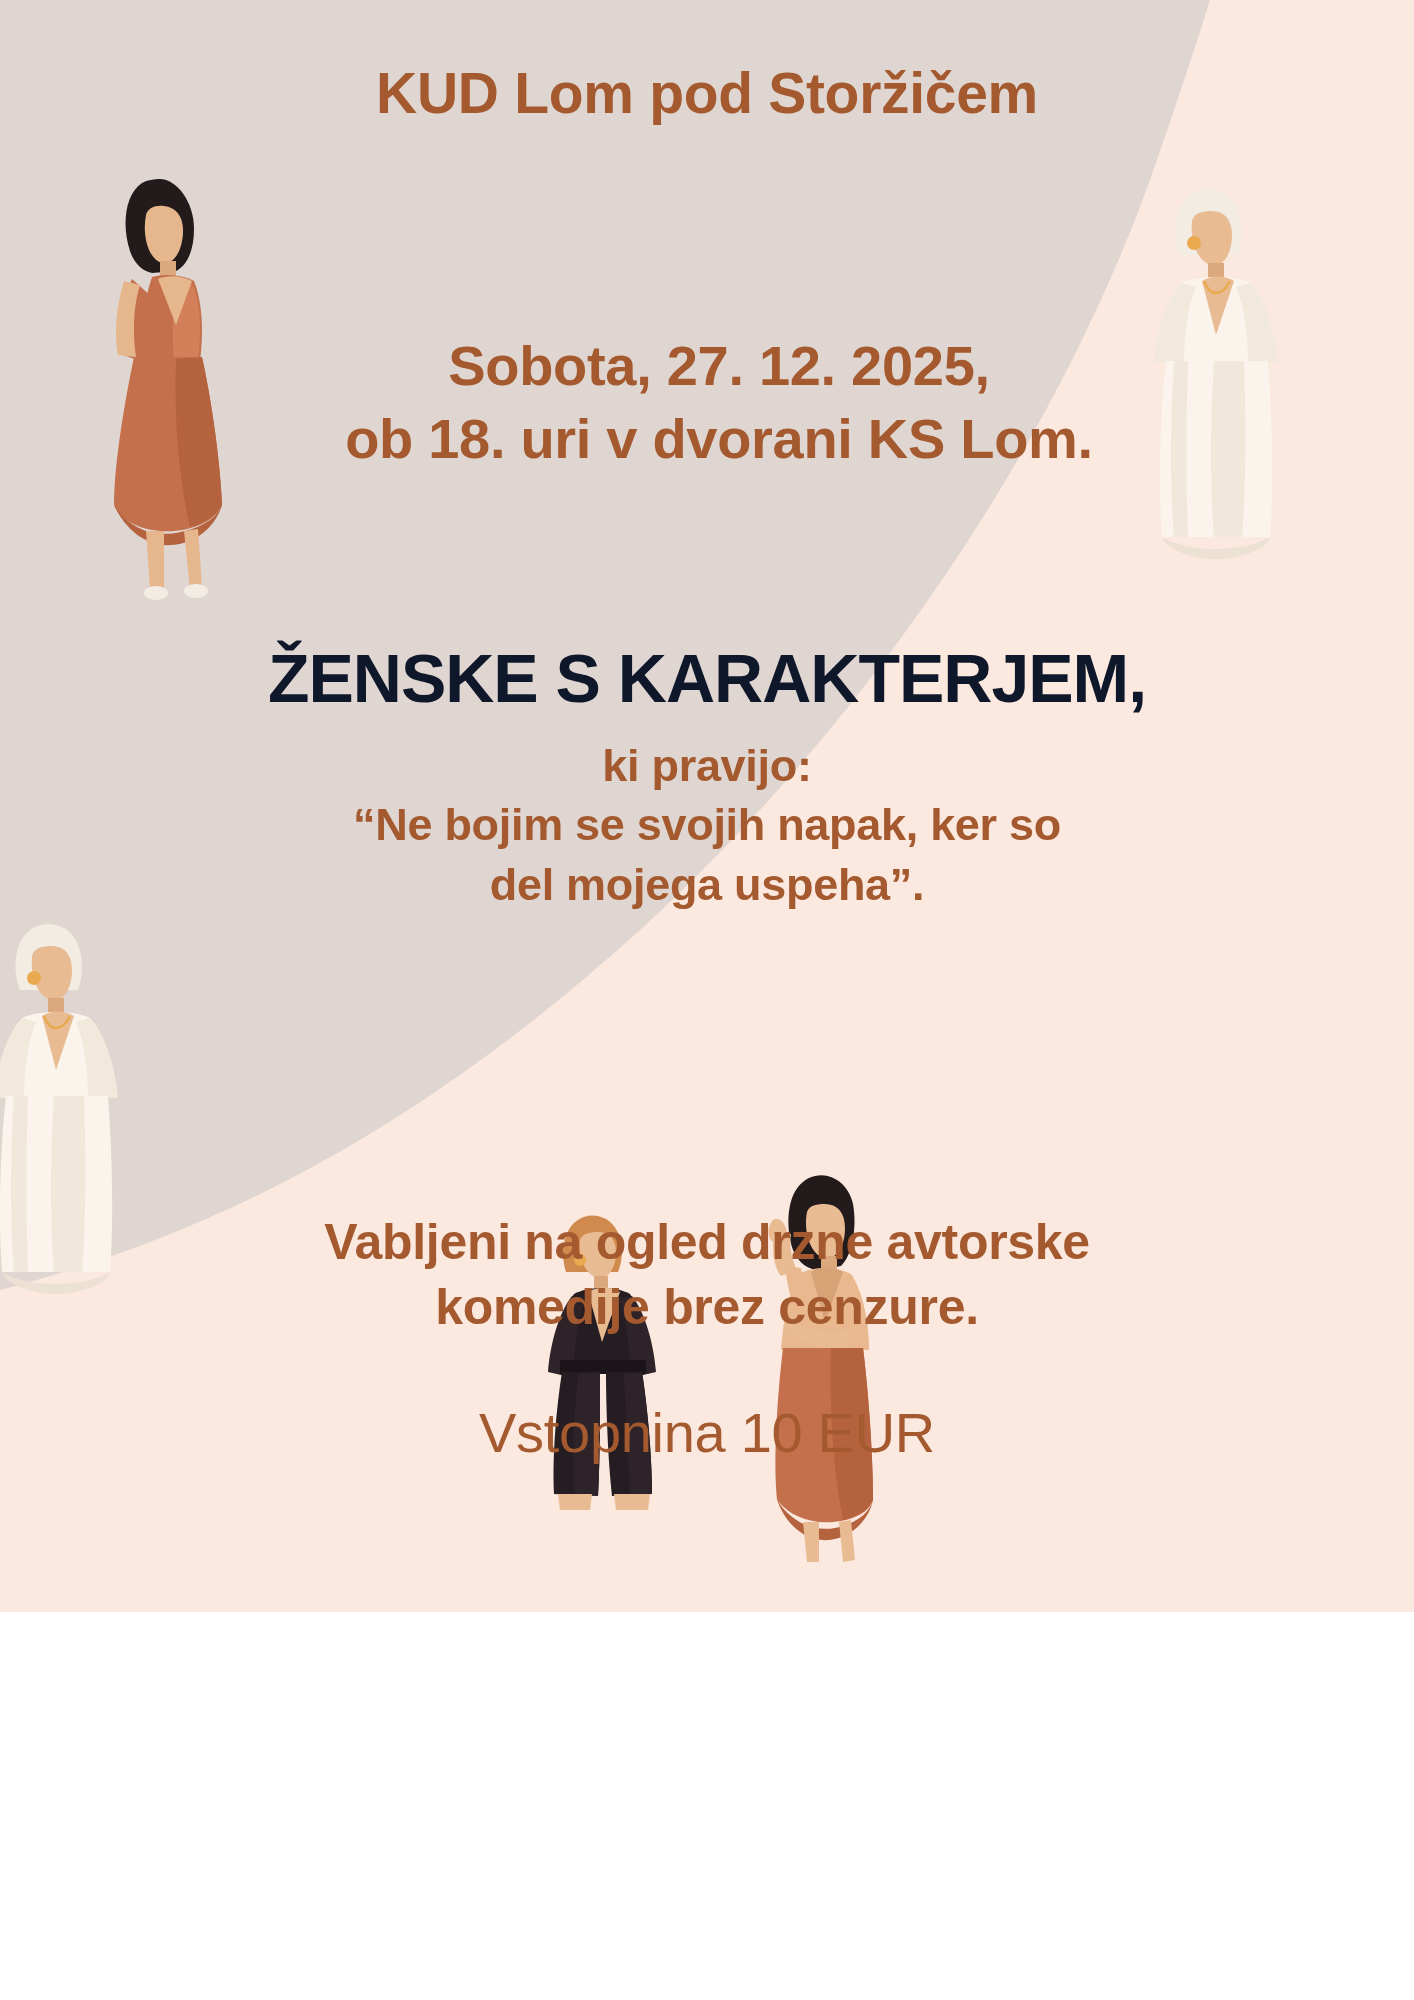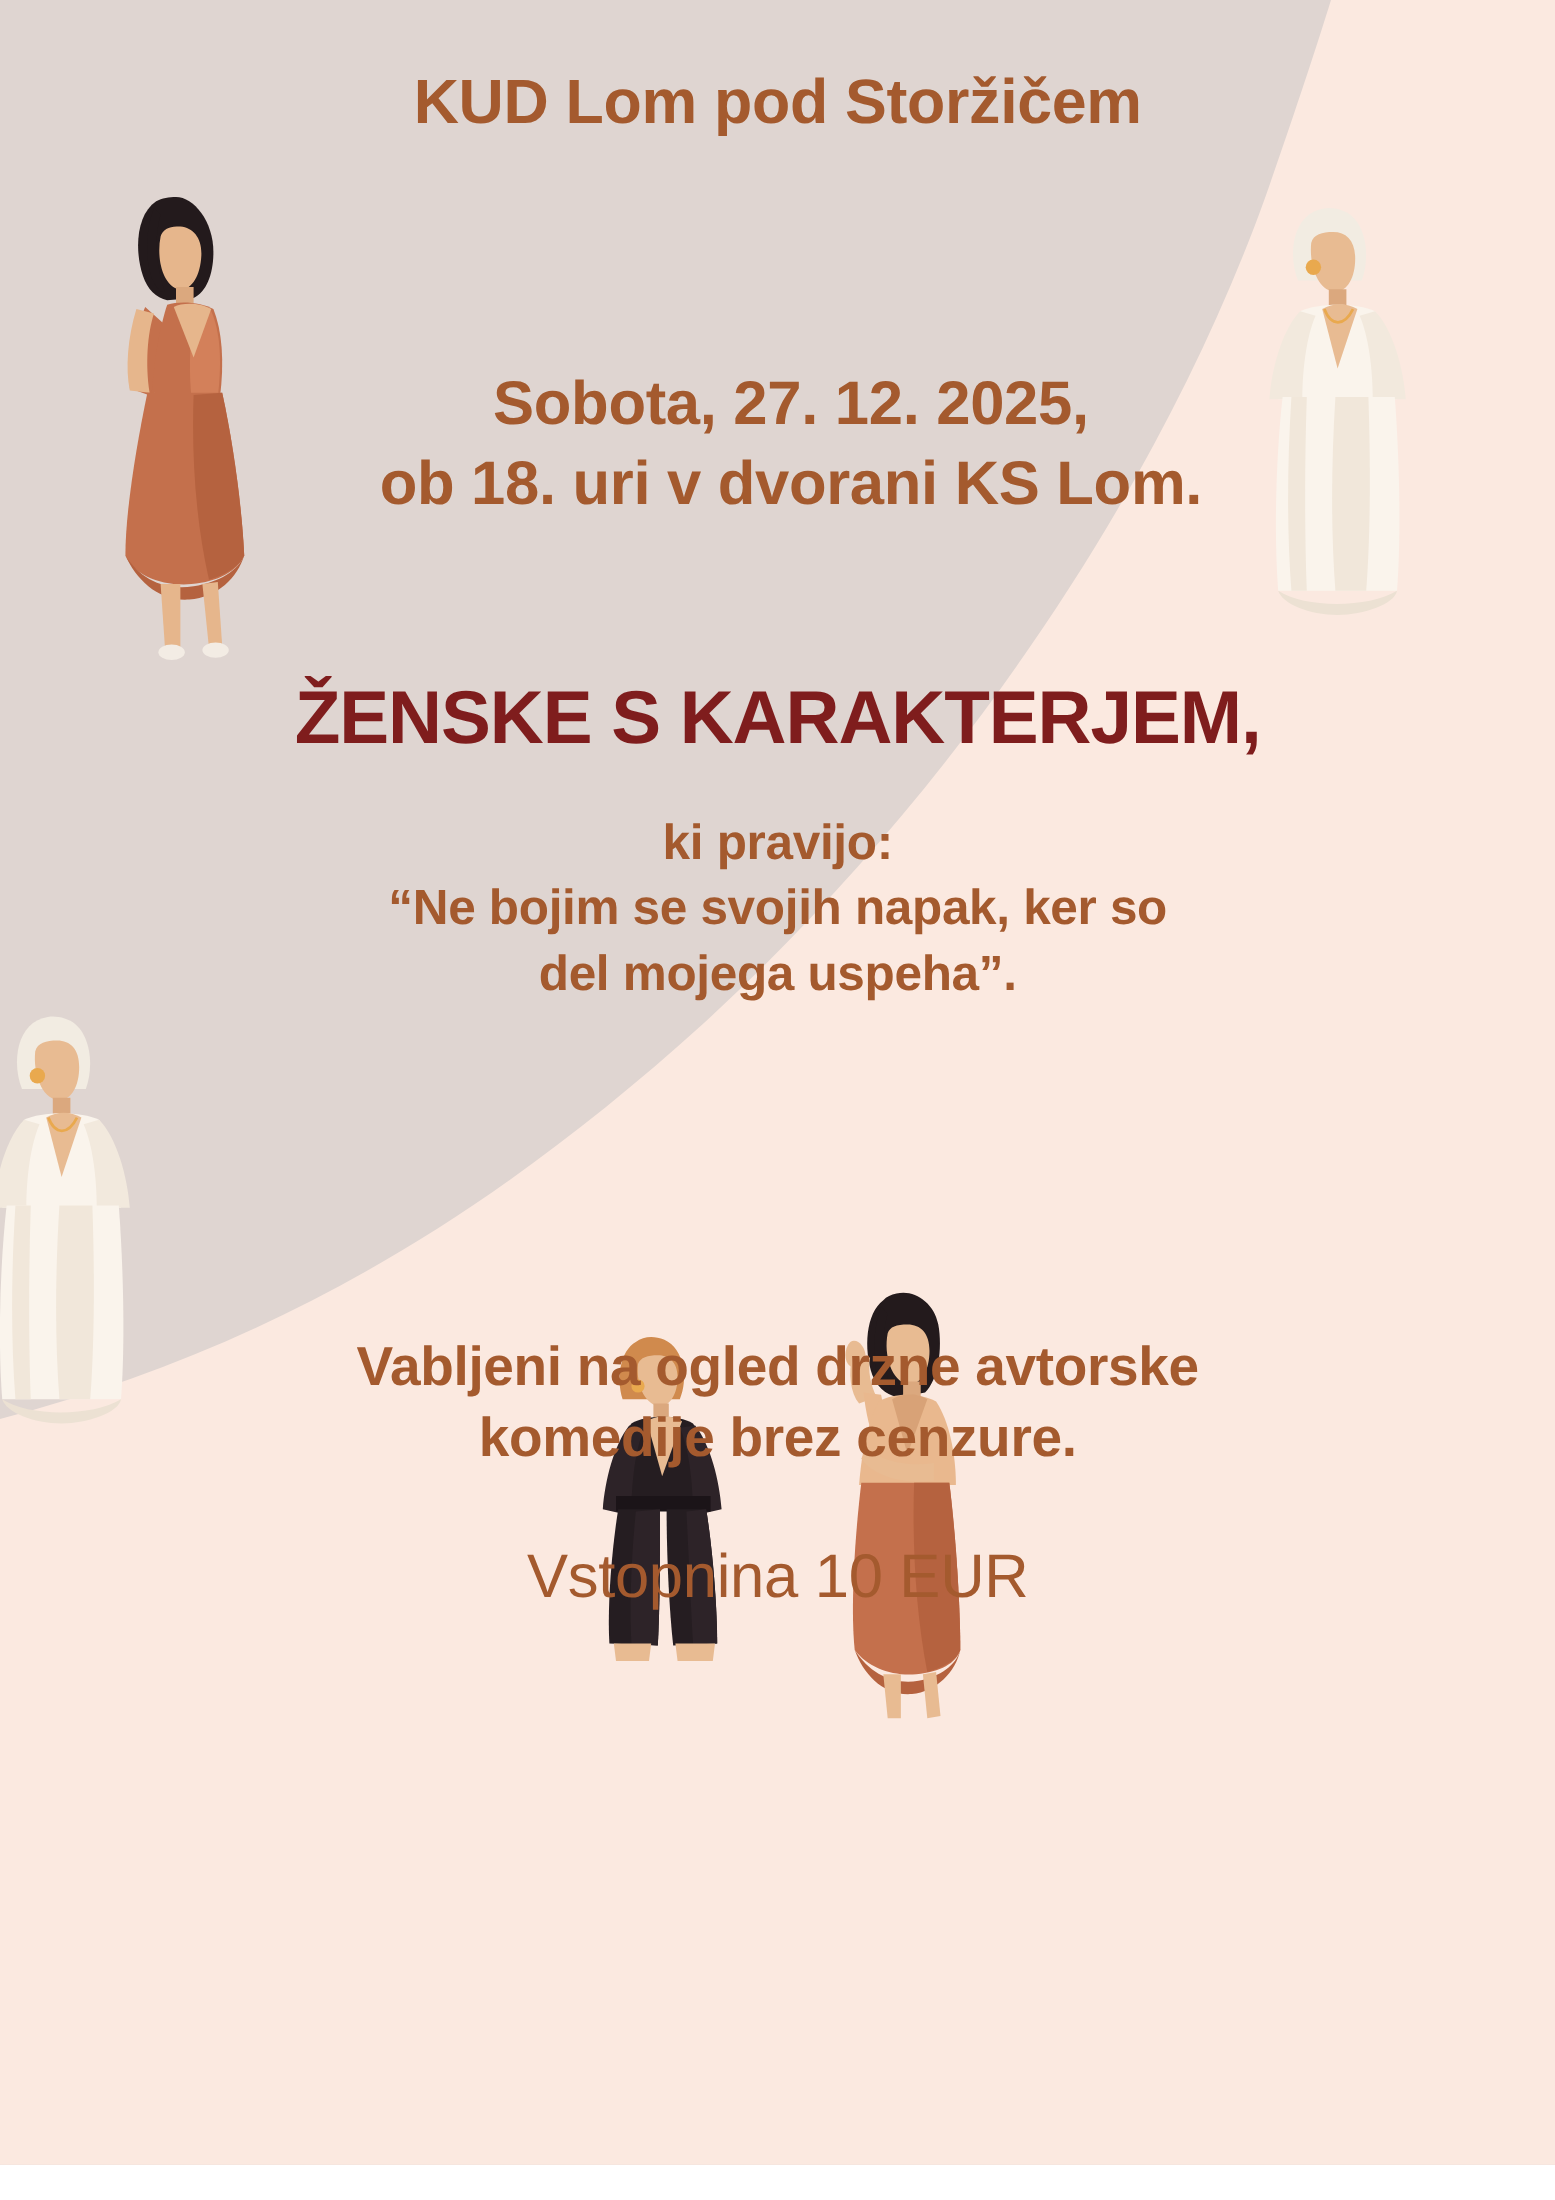--- a/index.html
+++ b/index.html
@@ -9,21 +9,21 @@
   body {
     width: 1414px;
     height: 2000px;
     font-family: "Liberation Sans", sans-serif;
     overflow: hidden;
   }
 
   #poster {
     position: relative;
     width: 1414px;
-    height: 1968px;
+    height: 1612px;
     background: #dfd5d1;
     overflow: hidden;
   }
 
   
   #curve-shape {
     position: absolute;
     left: 0;
     top: 0;
     width: 1414px;
@@ -53,23 +53,23 @@
 
   #date-line {
     top: 330px;
     font-size: 56px;
     color: #a45a2e;
     line-height: 1.3;
     padding-left: 12px;
   }
 
   #play-title {
-    top: 612px;
+    top: 638px;
     font-size: 68px;
-    color: #7f1d1d;
+    color: #0f172a;
     letter-spacing: -1px;
   }
 
   #quote-block {
     top: 736px;
     font-size: 45px;
     color: #a45a2e;
     line-height: 1.32;
   }
 

